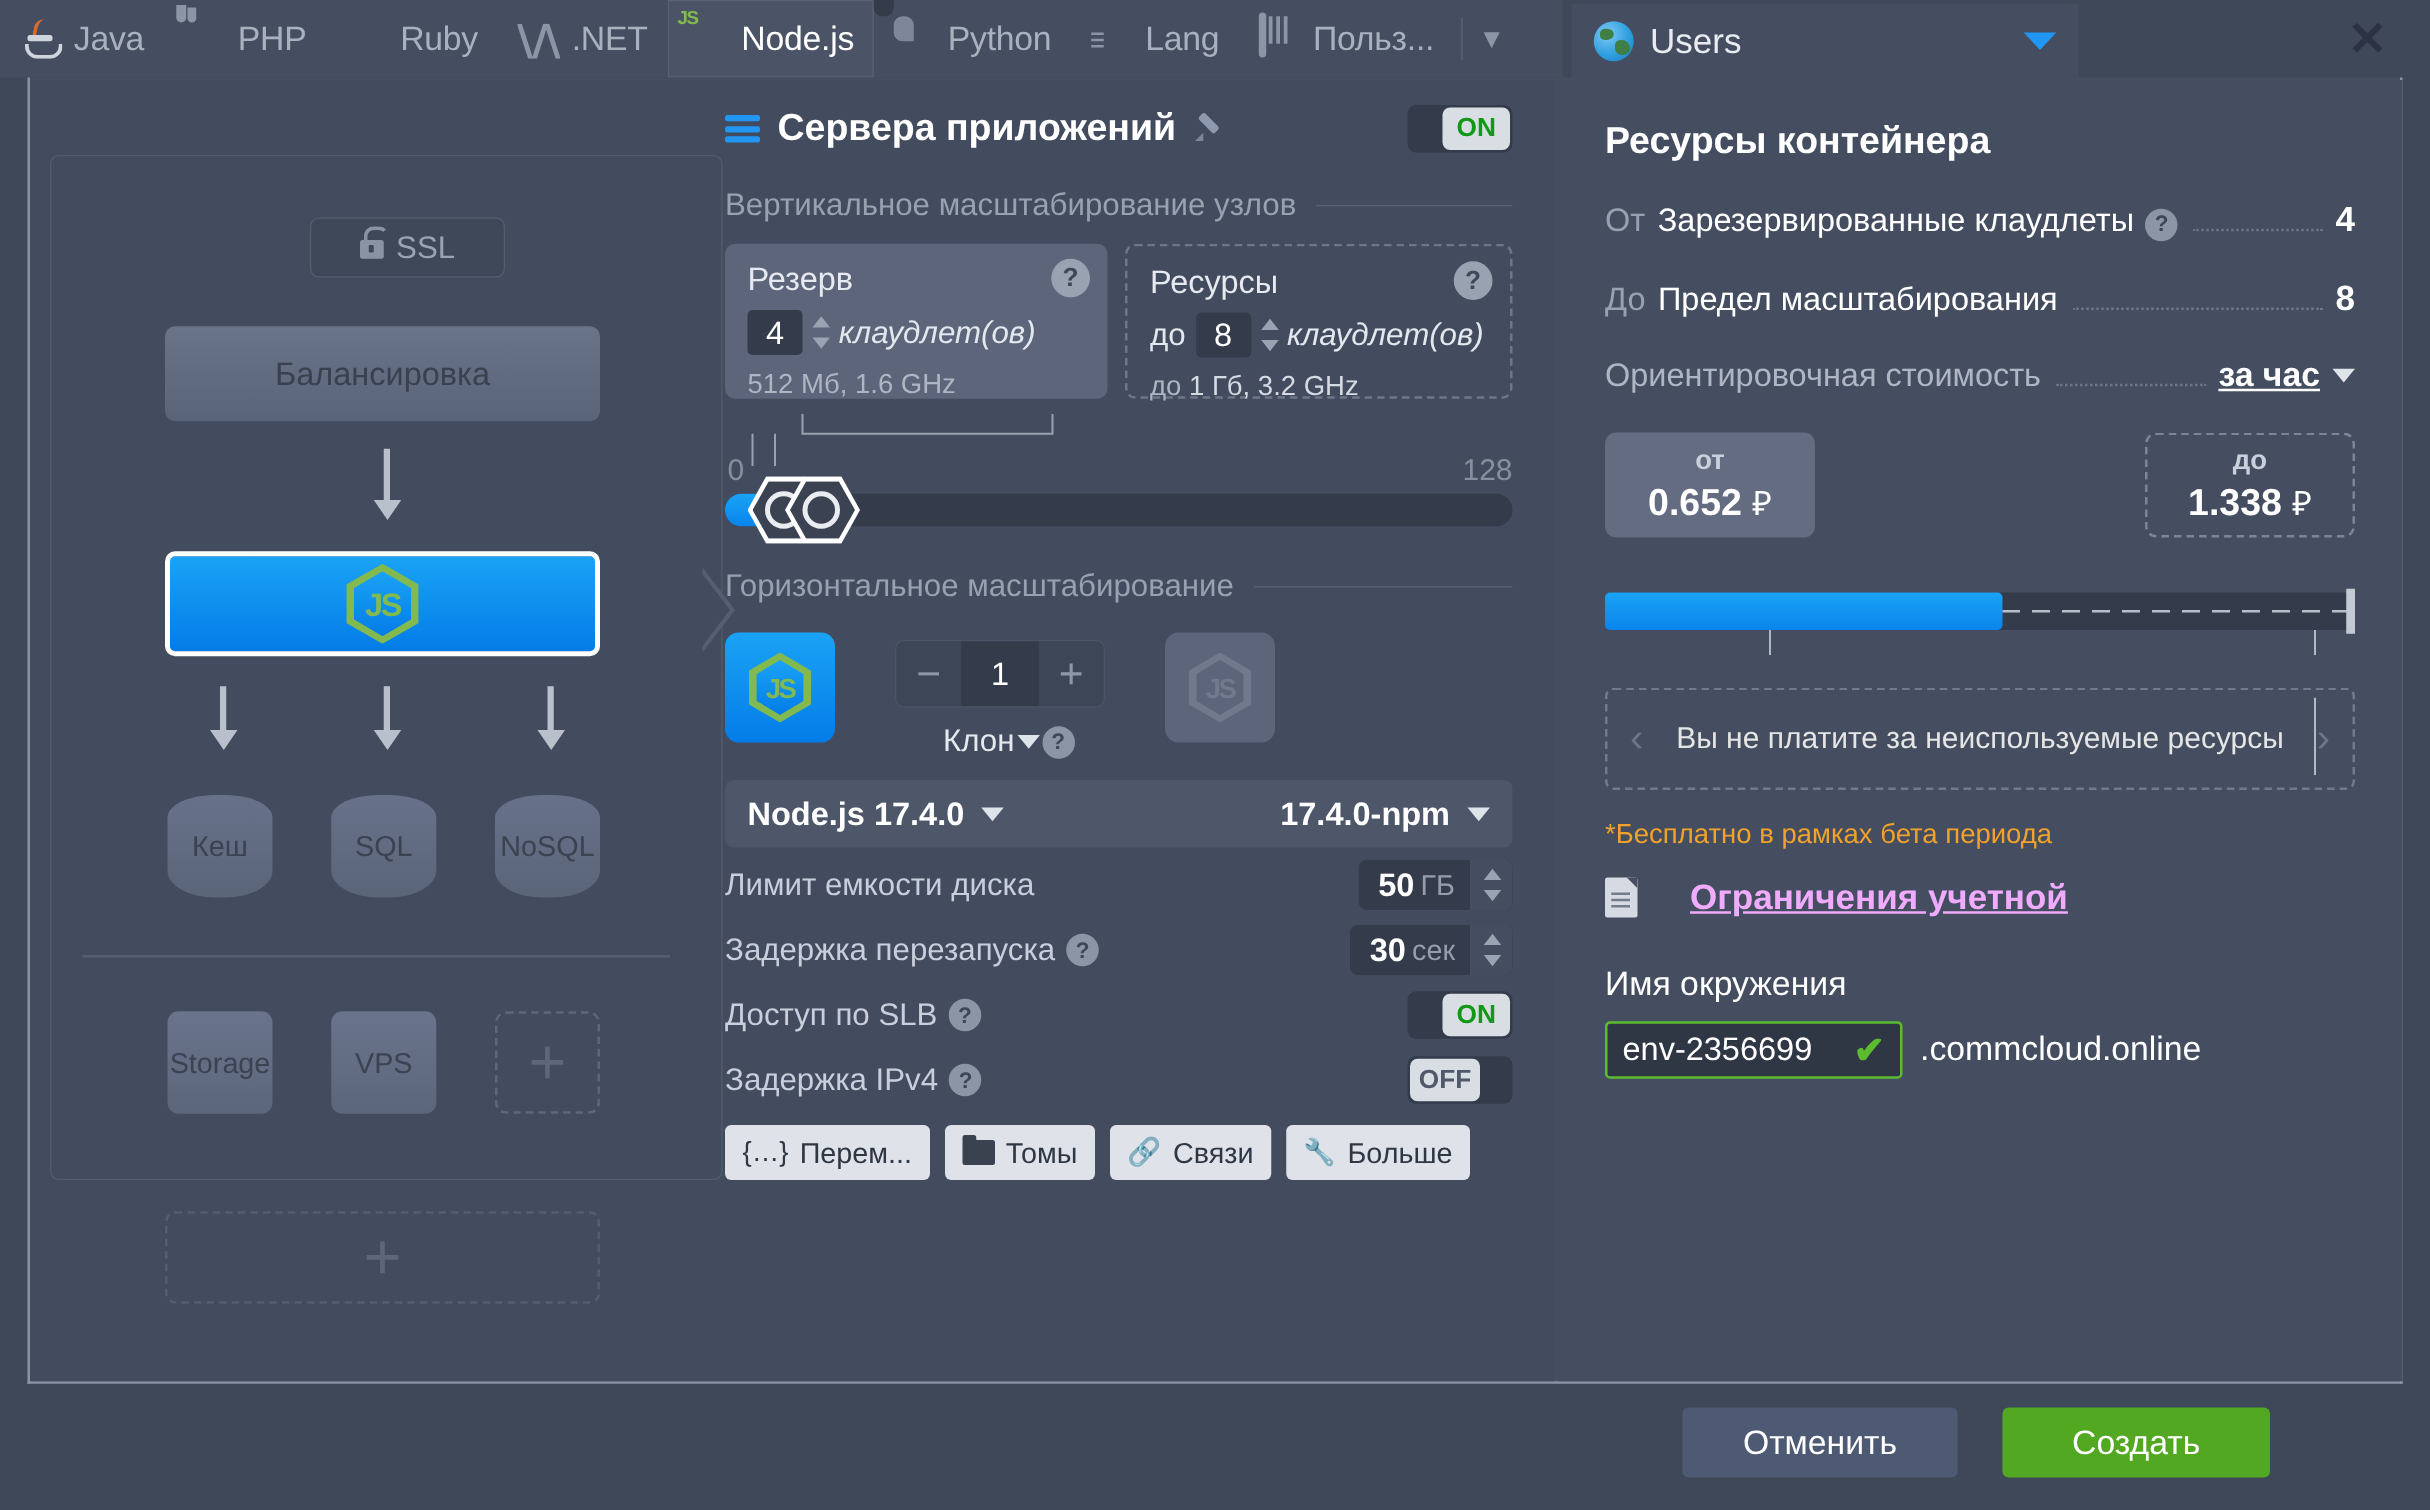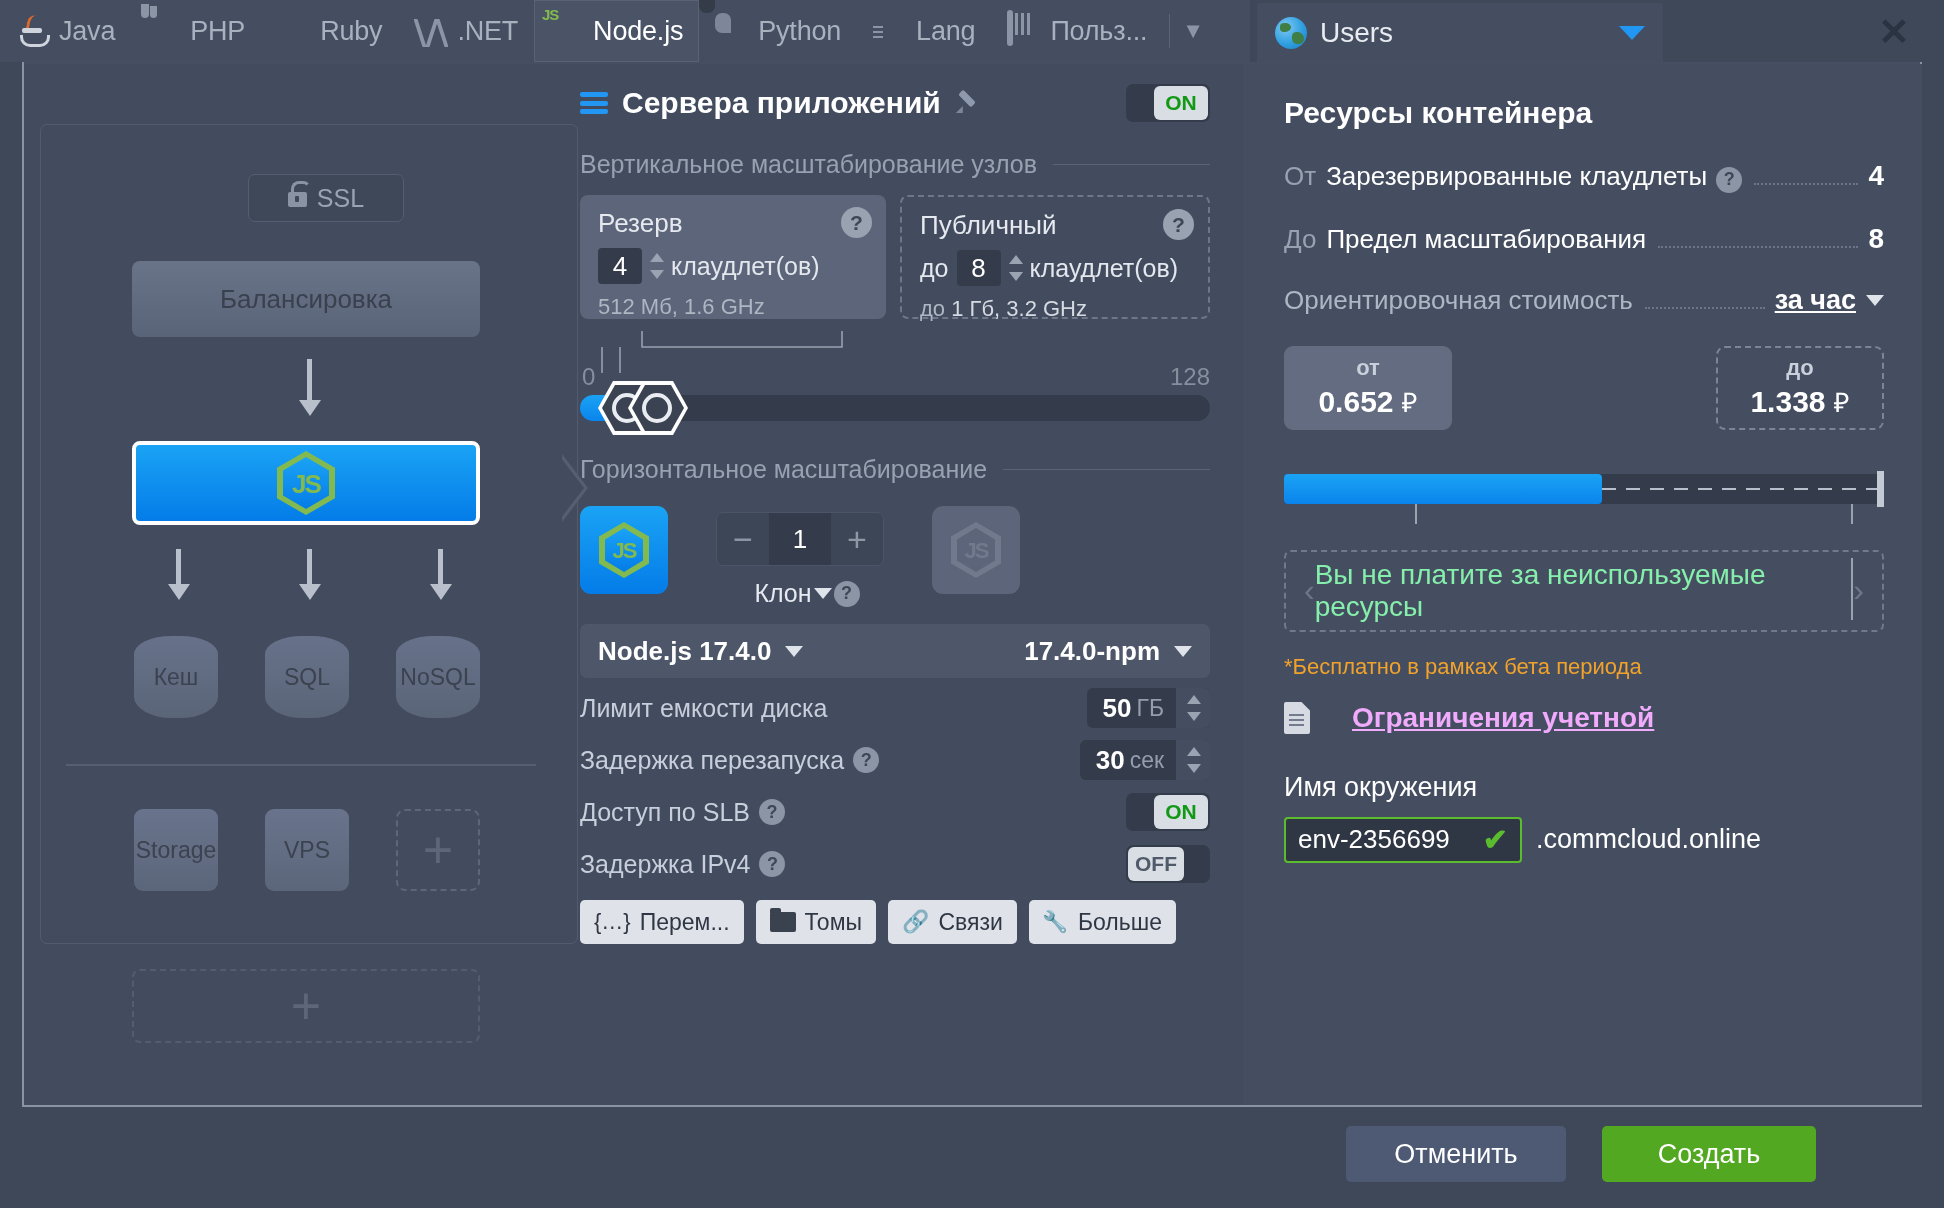--- a/index.html
+++ b/index.html
@@ -255,21 +255,21 @@
   .vrow .pre { color:#e3e7ee; font-size:25px; }
   .numbox {
     background:#343b4a; border-radius:4px; color:#ffffff; font-size:26px;
     min-width:44px; height:36px; display:flex;align-items:center;justify-content:center;padding:0 9px;
   }
   .spin { width:13px;height:30px;position:relative;flex:none;}
   .spin::before,.spin::after{content:"";position:absolute;left:0;width:0;height:0;
     border-left:7px solid transparent;border-right:7px solid transparent;}
   .spin::before{top:2px;border-bottom:9px solid #9aa3b2;}
   .spin::after{bottom:2px;border-top:9px solid #9aa3b2;}
-  .vunit { color:#e3e7ee; font-size:25px; }
+  .vunit { color:#e3e7ee; font-size:25px;font-style:italic; }
   .vsub { color:#aeb6c3; font-size:22px; margin-top:10px; }
   .vsub b { color:#d6dae2; font-weight:normal; }
 
   
   .slider-wrap { position:relative; margin-top:48px; height:64px; }
   .tick-lines { position:absolute; left:0; top:-36px; width:100%; height:42px; }
   .s-min { position:absolute; left:2px; top:-4px; color:#868f9e; font-size:24px; }
   .s-max { position:absolute; right:0; top:-4px; color:#868f9e; font-size:24px; }
   .track {
     position:absolute; left:0; top:28px; width:100%; height:26px;
@@ -361,21 +361,21 @@
   .pbar-fill { position:absolute; left:0; top:0; height:30px; width:53%;
     background:linear-gradient(180deg,#1aa3f5,#0a84ec); border-radius:4px; }
   .pbar-dash { position:absolute; left:53%; right:6px; top:14px; height:2px;
     background:repeating-linear-gradient(90deg,#b8bfca 0 14px,transparent 14px 24px); }
   .pbar-end { position:absolute; right:0; top:-3px; width:7px; height:36px; background:#c3cad4; }
 
   .note-box {
     margin-top:40px; border:2px dashed #717a8c; border-radius:7px; height:82px;
     display:flex;align-items:center;justify-content:space-between;padding:0 18px;
   }
-  .note-box .txt { color:#86efac; font-size:28px; }
+  .note-box .txt { color:#e5e5e5; font-size:24px; }
   .nav-arrow { color:#6e7789; font-size:32px; font-weight:300; }
 
   .beta { color:#f0a22b; font-size:22px; margin-top:22px; }
   .limits-row { display:flex; align-items:center; gap:14px; margin-top:22px; }
   .doc-ico { width:26px;height:32px;background:#d6dae2;border-radius:2px;position:relative;flex:none; }
   .doc-ico::before{content:"";position:absolute;right:0;top:0;width:9px;height:9px;
     background:#454e60;clip-path:polygon(0 0,100% 0,100% 100%);}
   .doc-ico::after{content:"";position:absolute;left:5px;top:12px;width:15px;height:2px;background:#737c8c;
     box-shadow:0 5px 0 #737c8c, 0 10px 0 #737c8c;}
   .limits-link { color:#f0abfc; font-size:28px; font-weight:bold; text-decoration:underline;margin-left:28px; }
@@ -542,21 +542,21 @@
       <div class="qmark">?</div>
       <div class="vrow">
         <span class="numbox">4</span>
         <span class="spin"></span>
         <span class="vunit">клаудлет(ов)</span>
       </div>
       <div class="vsub">512 Мб, 1.6 GHz</div>
     </div>
 
     <div class="vcard dashed">
-      <div class="vcard-title">Публичный</div>
+      <div class="vcard-title">Ресурсы</div>
       <div class="qmark">?</div>
       <div class="vrow">
         <span class="pre">до</span>
         <span class="numbox">8</span>
         <span class="spin"></span>
         <span class="vunit">клаудлет(ов)</span>
       </div>
       <div class="vsub">
         <span>до</span>
         <b>1 Гб, 3.2 GHz</b>

